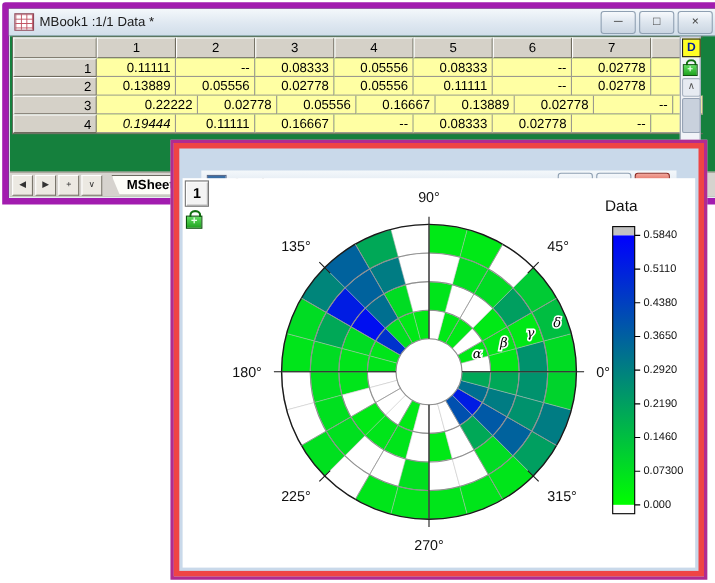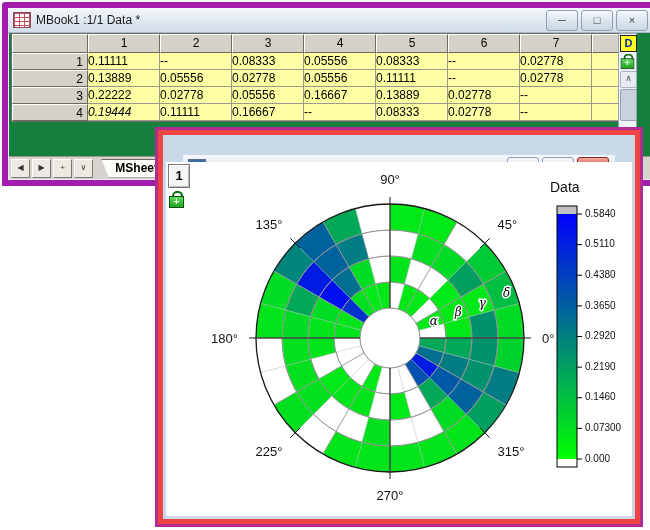--- a/index.html
+++ b/index.html
@@ -34,21 +34,21 @@
       background:linear-gradient(#5FDD5F,#1FA31F);border:1px solid #0A520A;
       color:#EAFFEA;font-size:10px;line-height:9px;text-align:center;font-weight:bold;}
   
   #mbook{position:absolute;left:2px;top:2px;width:646px;height:172px;
          background:#15803d;border:6px solid #a21caf;border-radius:3px 3px 0 0;
          box-shadow:0 0 0 1px #E8EDF2 inset;}
   #mbook-table{position:absolute;left:3px;top:25px;border:1px solid #6B6B60;border-right:none;}
   .trow{display:flex;}
   .tcell{box-sizing:border-box;height:17px;font-size:12px;line-height:16px;
          border-right:1px solid #9C9A8E;border-bottom:1px solid #9C9A8E;
-         background:#FFFFA3;text-align:left;padding-right:4px;overflow:hidden;}
+         background:#FFFFA3;text-align:right;padding-right:4px;overflow:hidden;}
   .thead{box-sizing:border-box;height:19px;font-size:12px;line-height:17px;text-align:center;
          background:#D5D1C8;border:1px solid;border-color:#FFFFFF #6E6A5E #6E6A5E #FFFFFF;padding:0;}
   .rowhead{text-align:right;padding-right:4px;background:#D5D1C8;border:1px solid;
            border-color:#FFFFFF #6E6A5E #6E6A5E #FFFFFF;}
   
   #right-rail{position:absolute;left:610px;top:25px;width:19px;height:122px;background:#F1F3F8;
               border:1px solid #9AA4B2;box-sizing:border-box;}
   .d-btn{position:absolute;left:1px;top:1px;width:15px;height:15px;background:#FFFF26;
          border:1px solid #222;color:#001E9C;font-weight:bold;font-size:11px;
          text-align:center;line-height:14px;}
@@ -125,21 +125,21 @@
           <div class="tcell" style="width: 72px;">0.05556</div>
           <div class="tcell" style="width: 72px;">0.02778</div>
           <div class="tcell" style="width: 72px;">0.05556</div>
           <div class="tcell" style="width: 72px;">0.11111</div>
           <div class="tcell" style="width: 72px;">--</div>
           <div class="tcell" style="width: 72px;">0.02778</div>
           <div class="tcell" style="width: 27px;"></div>
         </div>
         <div class="trow">
           <div class="tcell rowhead" style="width: 76px;">3</div>
-          <div class="tcell" style="width: 72px;">0.22222</div>
+          <div class="tcell" style="width: 92px;">0.22222</div>
           <div class="tcell" style="width: 72px;">0.02778</div>
           <div class="tcell" style="width: 72px;">0.05556</div>
           <div class="tcell" style="width: 72px;">0.16667</div>
           <div class="tcell" style="width: 72px;">0.13889</div>
           <div class="tcell" style="width: 72px;">0.02778</div>
           <div class="tcell" style="width: 72px;">--</div>
           <div class="tcell" style="width: 27px;"></div>
         </div>
         <div class="trow">
           <div class="tcell rowhead" style="width: 76px;">4</div>

